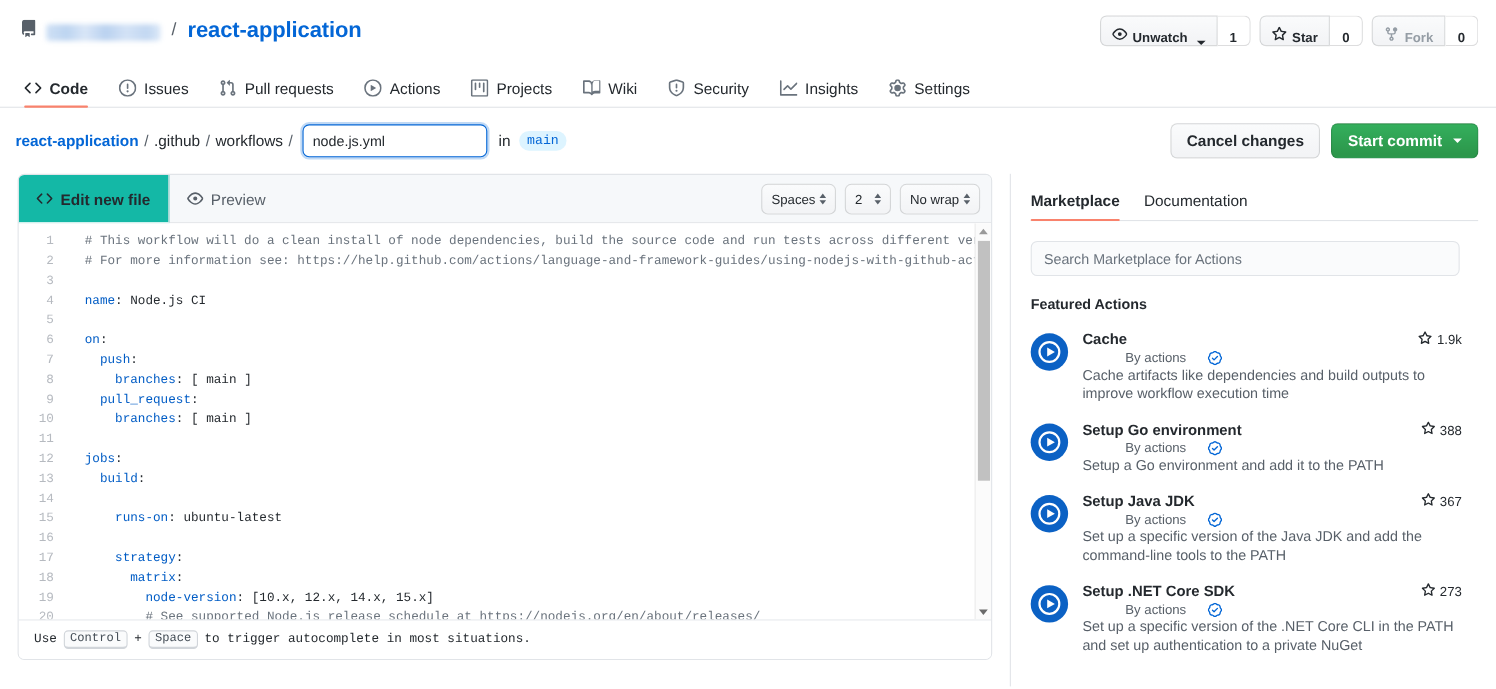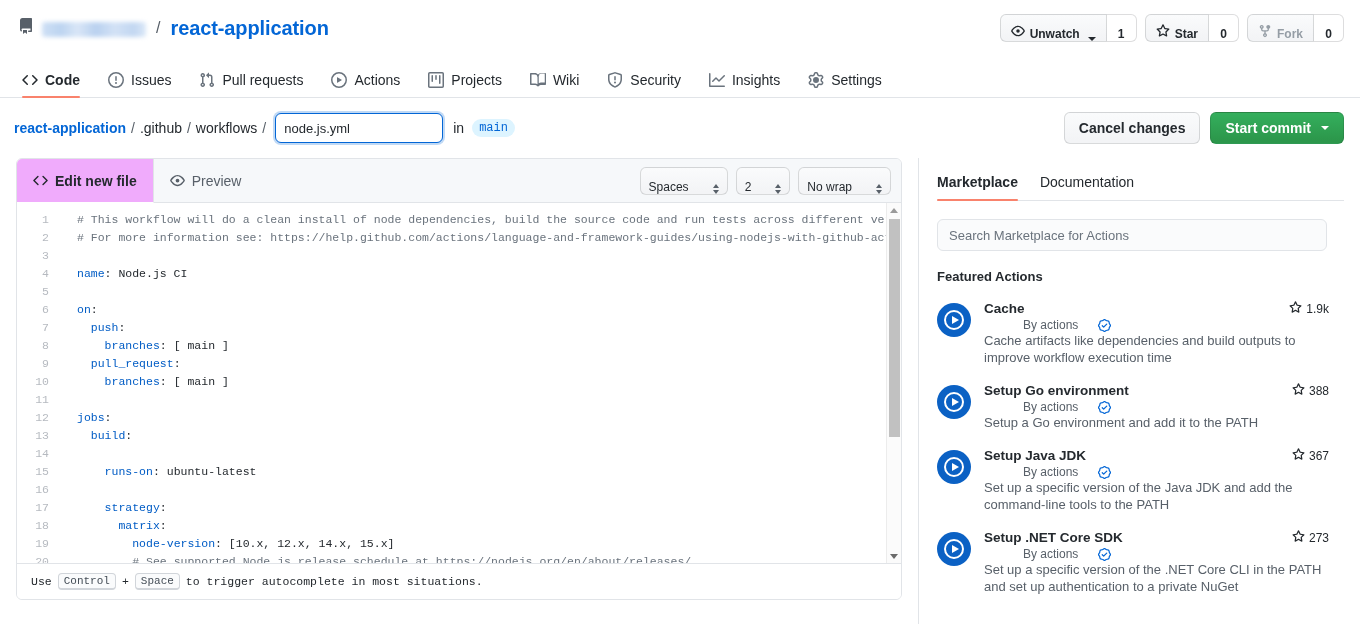--- a/index.html
+++ b/index.html
@@ -141,30 +141,30 @@
     background: #f6f8fa;
     border-bottom: 1px solid #e1e4e8;
     height: 44px; padding-right: 10px;
   }
   .ed-tab {
     display: flex; align-items: center; gap: 7px;
     font-size: 14px; height: 44px; padding: 0 16px;
     cursor: pointer; color: #24292e;
   }
   .ed-tab.active {
-    background: #f0abfc; font-weight: 600;
+    background: #14b8a6; font-weight: 600;
     border-right: 1px solid #e1e4e8;
     margin-bottom: -1px; border-bottom: 1px solid #fff;
   }
   .ed-tab.inactive { color: #586069; }
   .ed-tab .et-ico { color: inherit; display: flex; }
   .ed-selects { margin-left: auto; display: flex; align-items: center; gap: 8px; }
   .mini-select {
-    display: flex; align-items: flex-end; justify-content: space-between;
-    gap: 24px;
+    display: flex; align-items: center; justify-content: space-between;
+    gap: 4px;
     border: 1px solid rgba(27,31,35,0.15);
     background: linear-gradient(180deg,#fafbfc 0%,#f3f4f6 90%);
     border-radius: 6px; height: 28px; padding: 0 8px;
     font-size: 12px; color: #24292e; cursor: pointer;
   }
   .mini-select.narrow { min-width: 42px; }
   .updown { display: flex; flex-direction: column; gap: 2px; align-items: center; color: #586069; }
   .updown i {
     width: 0; height: 0; display: block;
     border-left: 3.5px solid transparent; border-right: 3.5px solid transparent;

